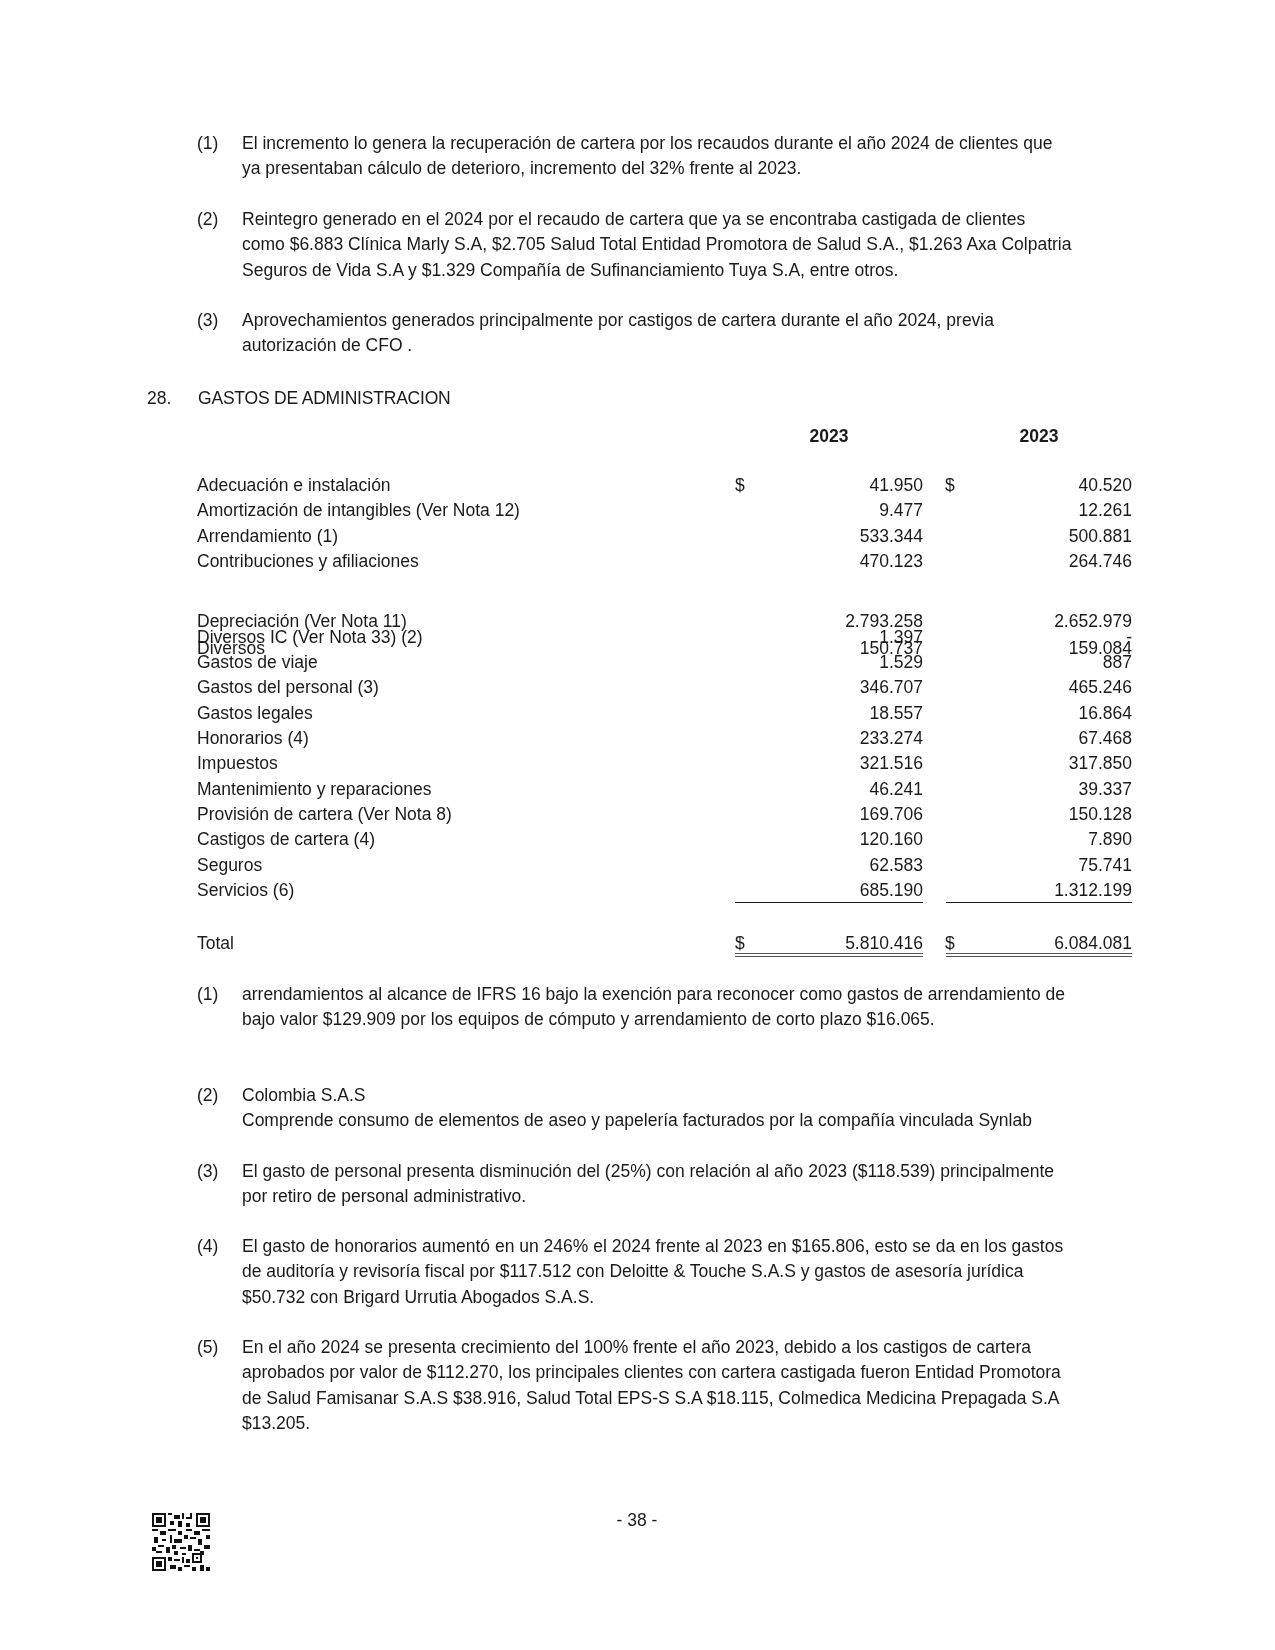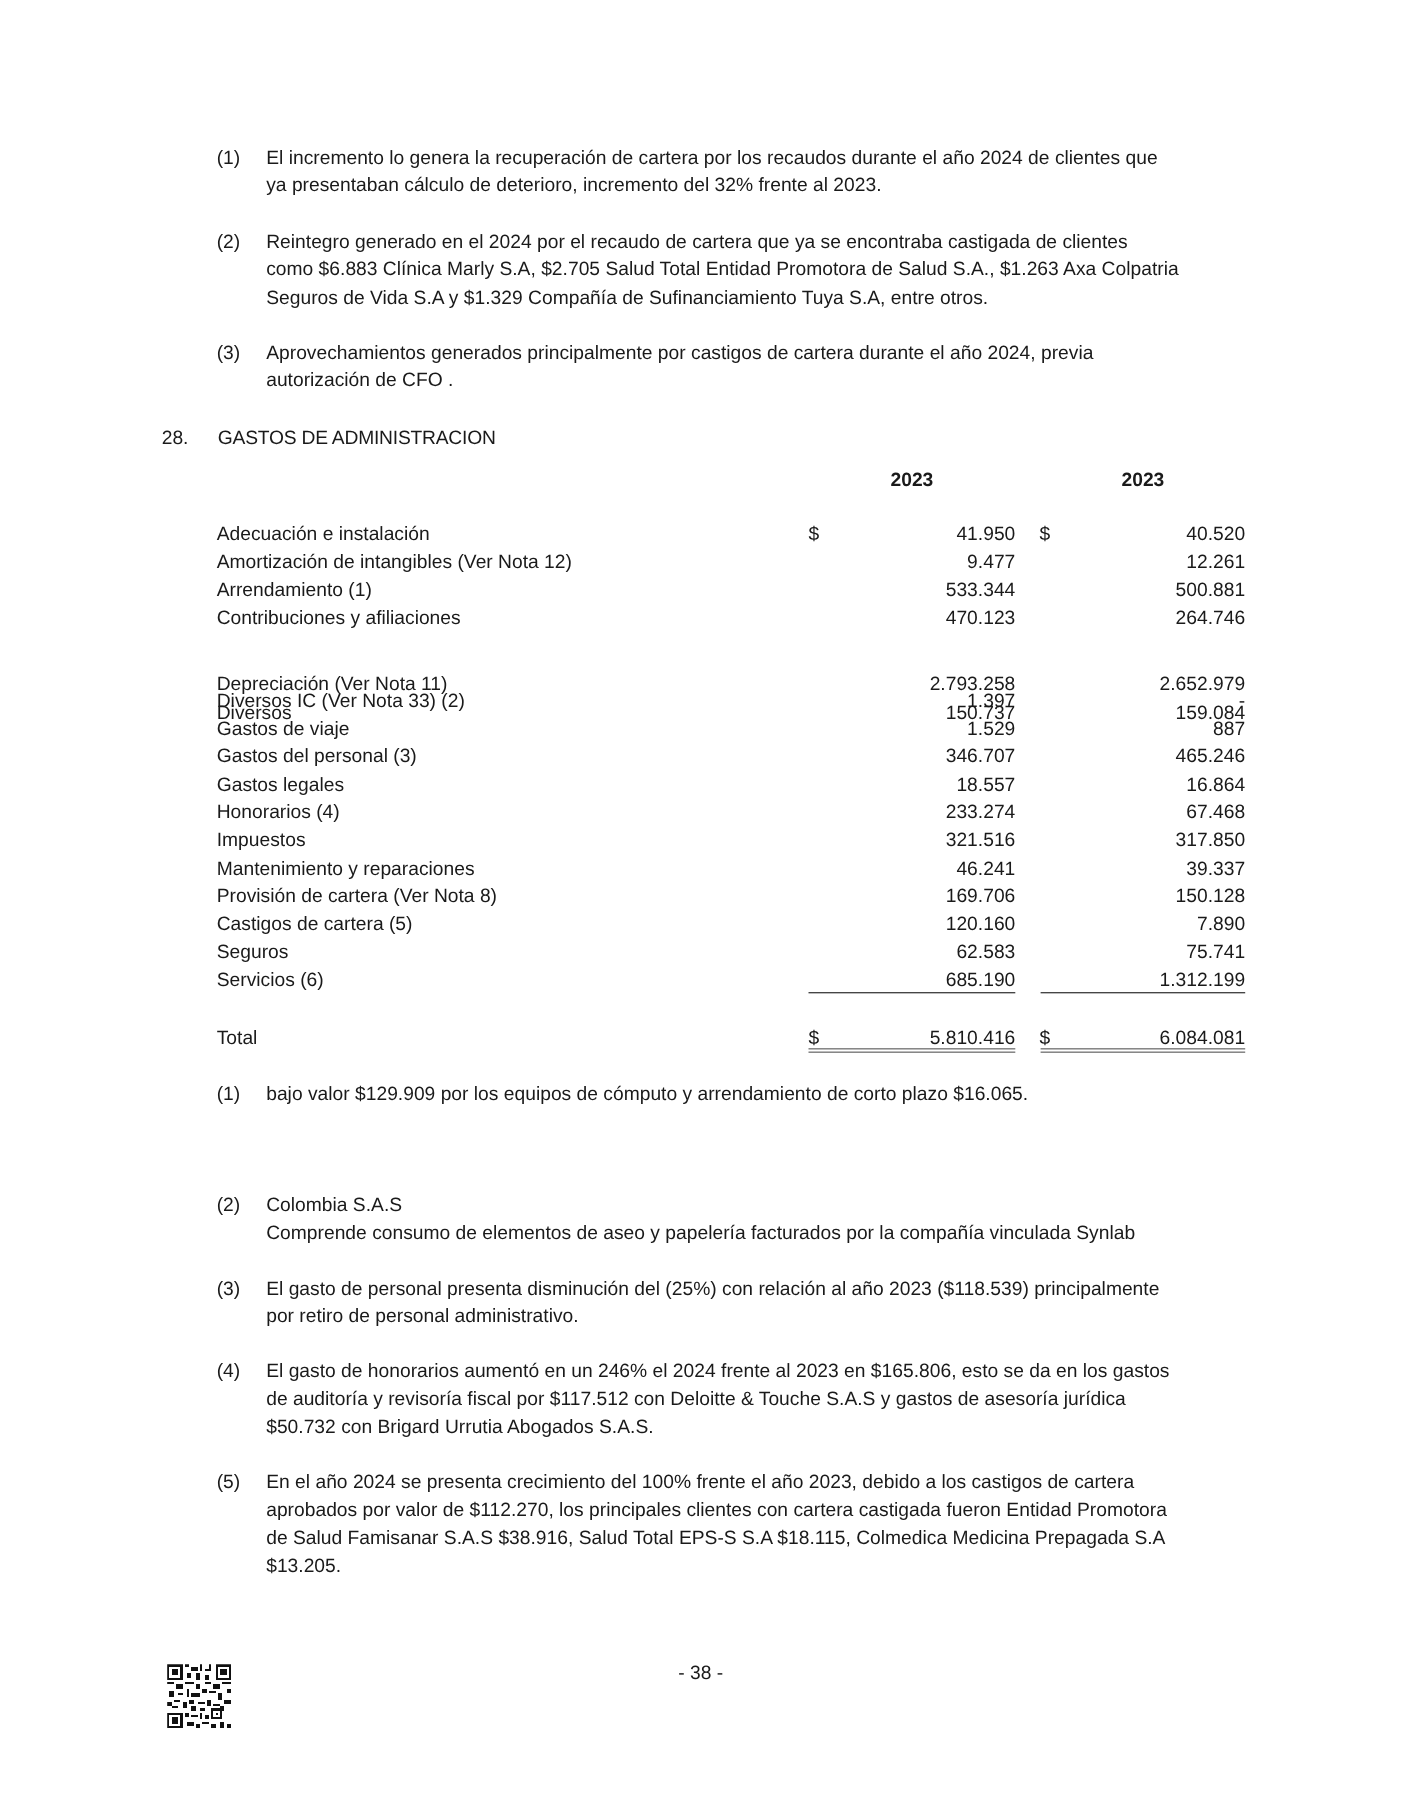--- a/index.html
+++ b/index.html
@@ -126,21 +126,21 @@
       <span class="label">Mantenimiento y reparaciones</span>
       <span class="v1">46.241</span>
       <span class="v2">39.337</span>
     </div>
     <div class="row" style="top:801.9px;">
       <span class="label">Provisión de cartera (Ver Nota 8)</span>
       <span class="v1">169.706</span>
       <span class="v2">150.128</span>
     </div>
     <div class="row" style="top:827.2px;">
-      <span class="label">Castigos de cartera (5)</span>
+      <span class="label">Castigos de cartera (4)</span>
       <span class="v1">120.160</span>
       <span class="v2">7.890</span>
     </div>
     <div class="row" style="top:852.5px;">
       <span class="label">Seguros</span>
       <span class="v1">62.583</span>
       <span class="v2">75.741</span>
     </div>
     <div class="row" style="top:877.8px;">
       <span class="label">Servicios (6)</span>
@@ -158,20 +158,21 @@
       <span class="cur2">$</span>
       <span class="v2">6.084.081</span>
     </div>
     <div class="dline" style="left:735px; width:188px; top:953px;"></div>
     <div class="dline" style="left:946px; width:186px; top:953px;"></div>
   </div>
 
   <div class="note" style="top:982px;">
     <span class="marker">(1)</span>
     <div class="text">
+      <div>arrendamientos al alcance de IFRS 16 bajo la exención para reconocer como gastos de arrendamiento de</div>
       <div>bajo valor $129.909 por los equipos de cómputo y arrendamiento de corto plazo $16.065.</div>
     </div>
   </div>
 
   <div class="note" style="top:1083px;">
     <span class="marker">(2)</span>
     <div class="text">
       <div>Colombia S.A.S</div>
       <div>Comprende consumo de elementos de aseo y papelería facturados por la compañía vinculada Synlab</div>
     </div>

